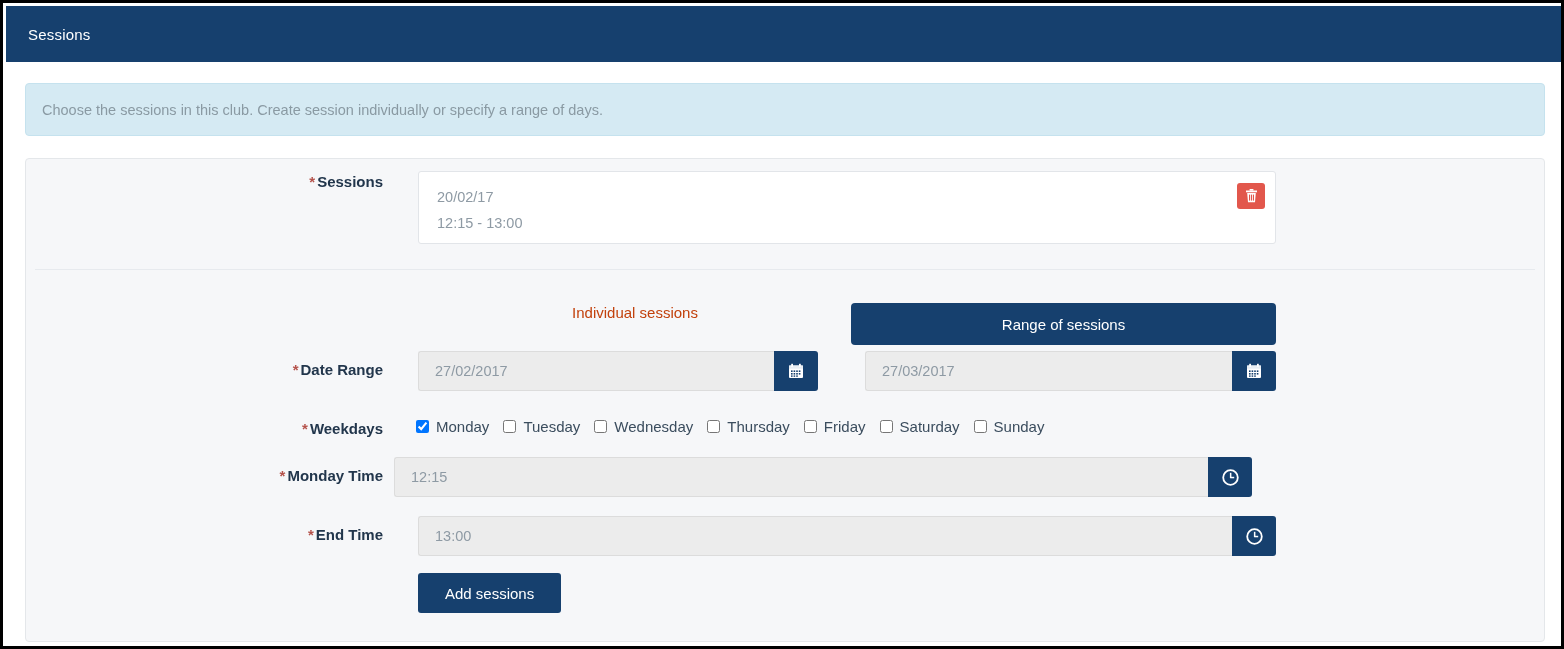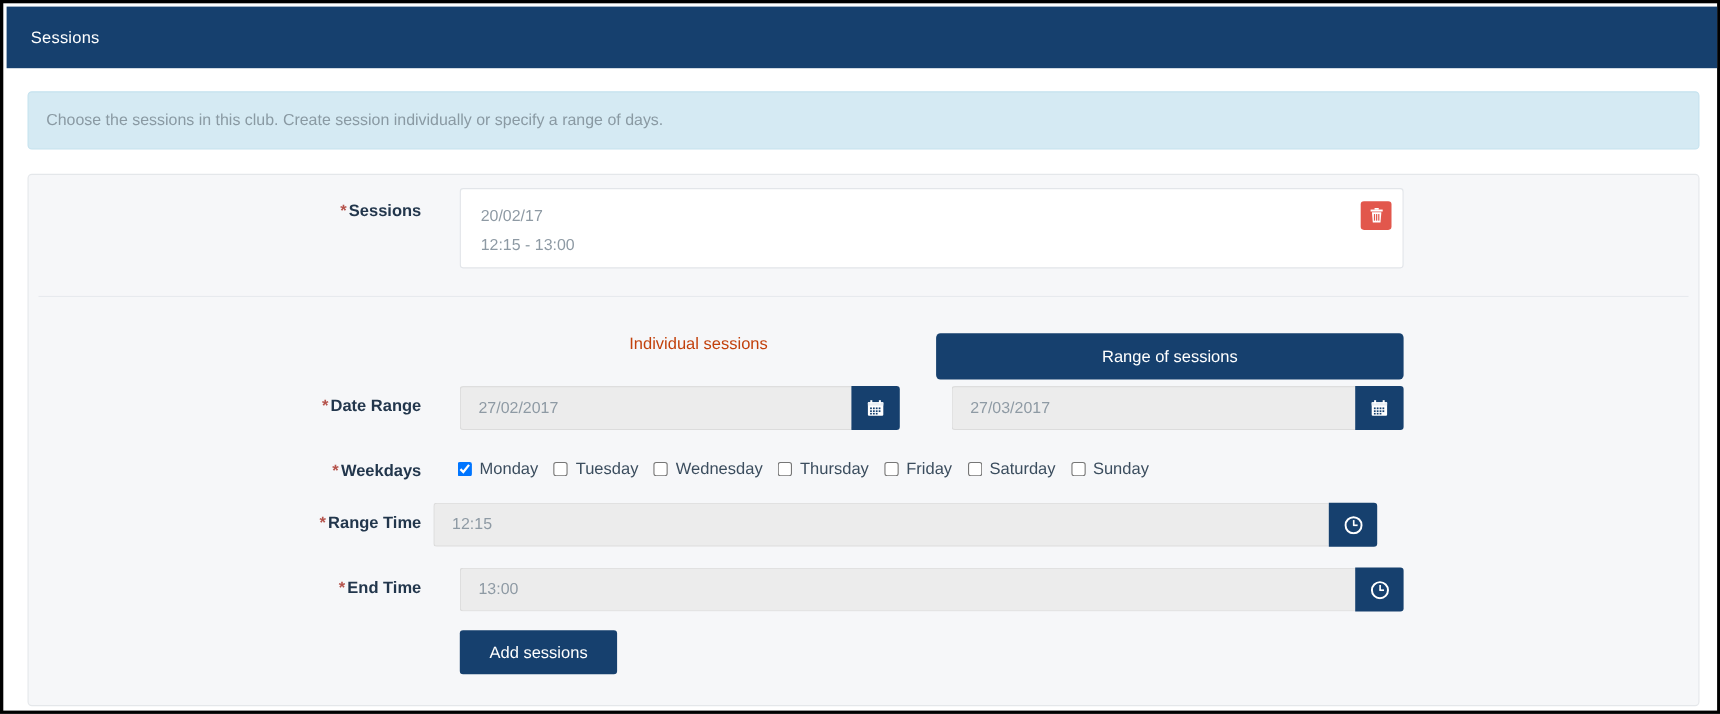--- a/index.html
+++ b/index.html
@@ -72,21 +72,21 @@
   .form-label {
     color: #22364c;
     font-size: 15px;
     font-weight: bold;
     text-align: right;
     white-space: nowrap;
   }
   .req { color: #b5534c; font-weight: bold; margin-right: 2px; }
 
   
-  .sessions-label { position: absolute; left: 200px; top: 180px; width: 180px; }
+  .sessions-label { position: absolute; left: 200px; top: 170px; width: 180px; }
   .sessions-box {
     position: absolute;
     left: 415px;
     top: 168px;
     width: 858px;
     height: 73px;
     background: #ffffff;
     border: 1px solid #e2e5e9;
     border-radius: 3px;
   }
@@ -360,21 +360,21 @@
       <input type="checkbox" style="">
       <span>Saturday</span>
     </label>
     <label class="wd">
       <input type="checkbox" style="">
       <span>Sunday</span>
     </label>
   </div>
 
   <div class="form-label start-label">
-    <span class="req">*</span><span>Range Time</span>
+    <span class="req">*</span><span>Monday Time</span>
   </div>
   <div class="input-group tm1">
     <input class="txt" type="text" readonly="" value="12:15" style="">
     <button class="addon">
       <span>
         <svg width="17" height="17" viewBox="0 0 17 17">
           <circle cx="8.5" cy="8.5" r="7.3" fill="none" stroke="#ffffff" stroke-width="1.8"></circle>
           <rect x="7.9" y="3.8" width="1.5" height="5.2" fill="#ffffff"></rect>
           <rect x="8.2" y="7.8" width="4" height="1.5" fill="#ffffff"></rect>
         </svg>

